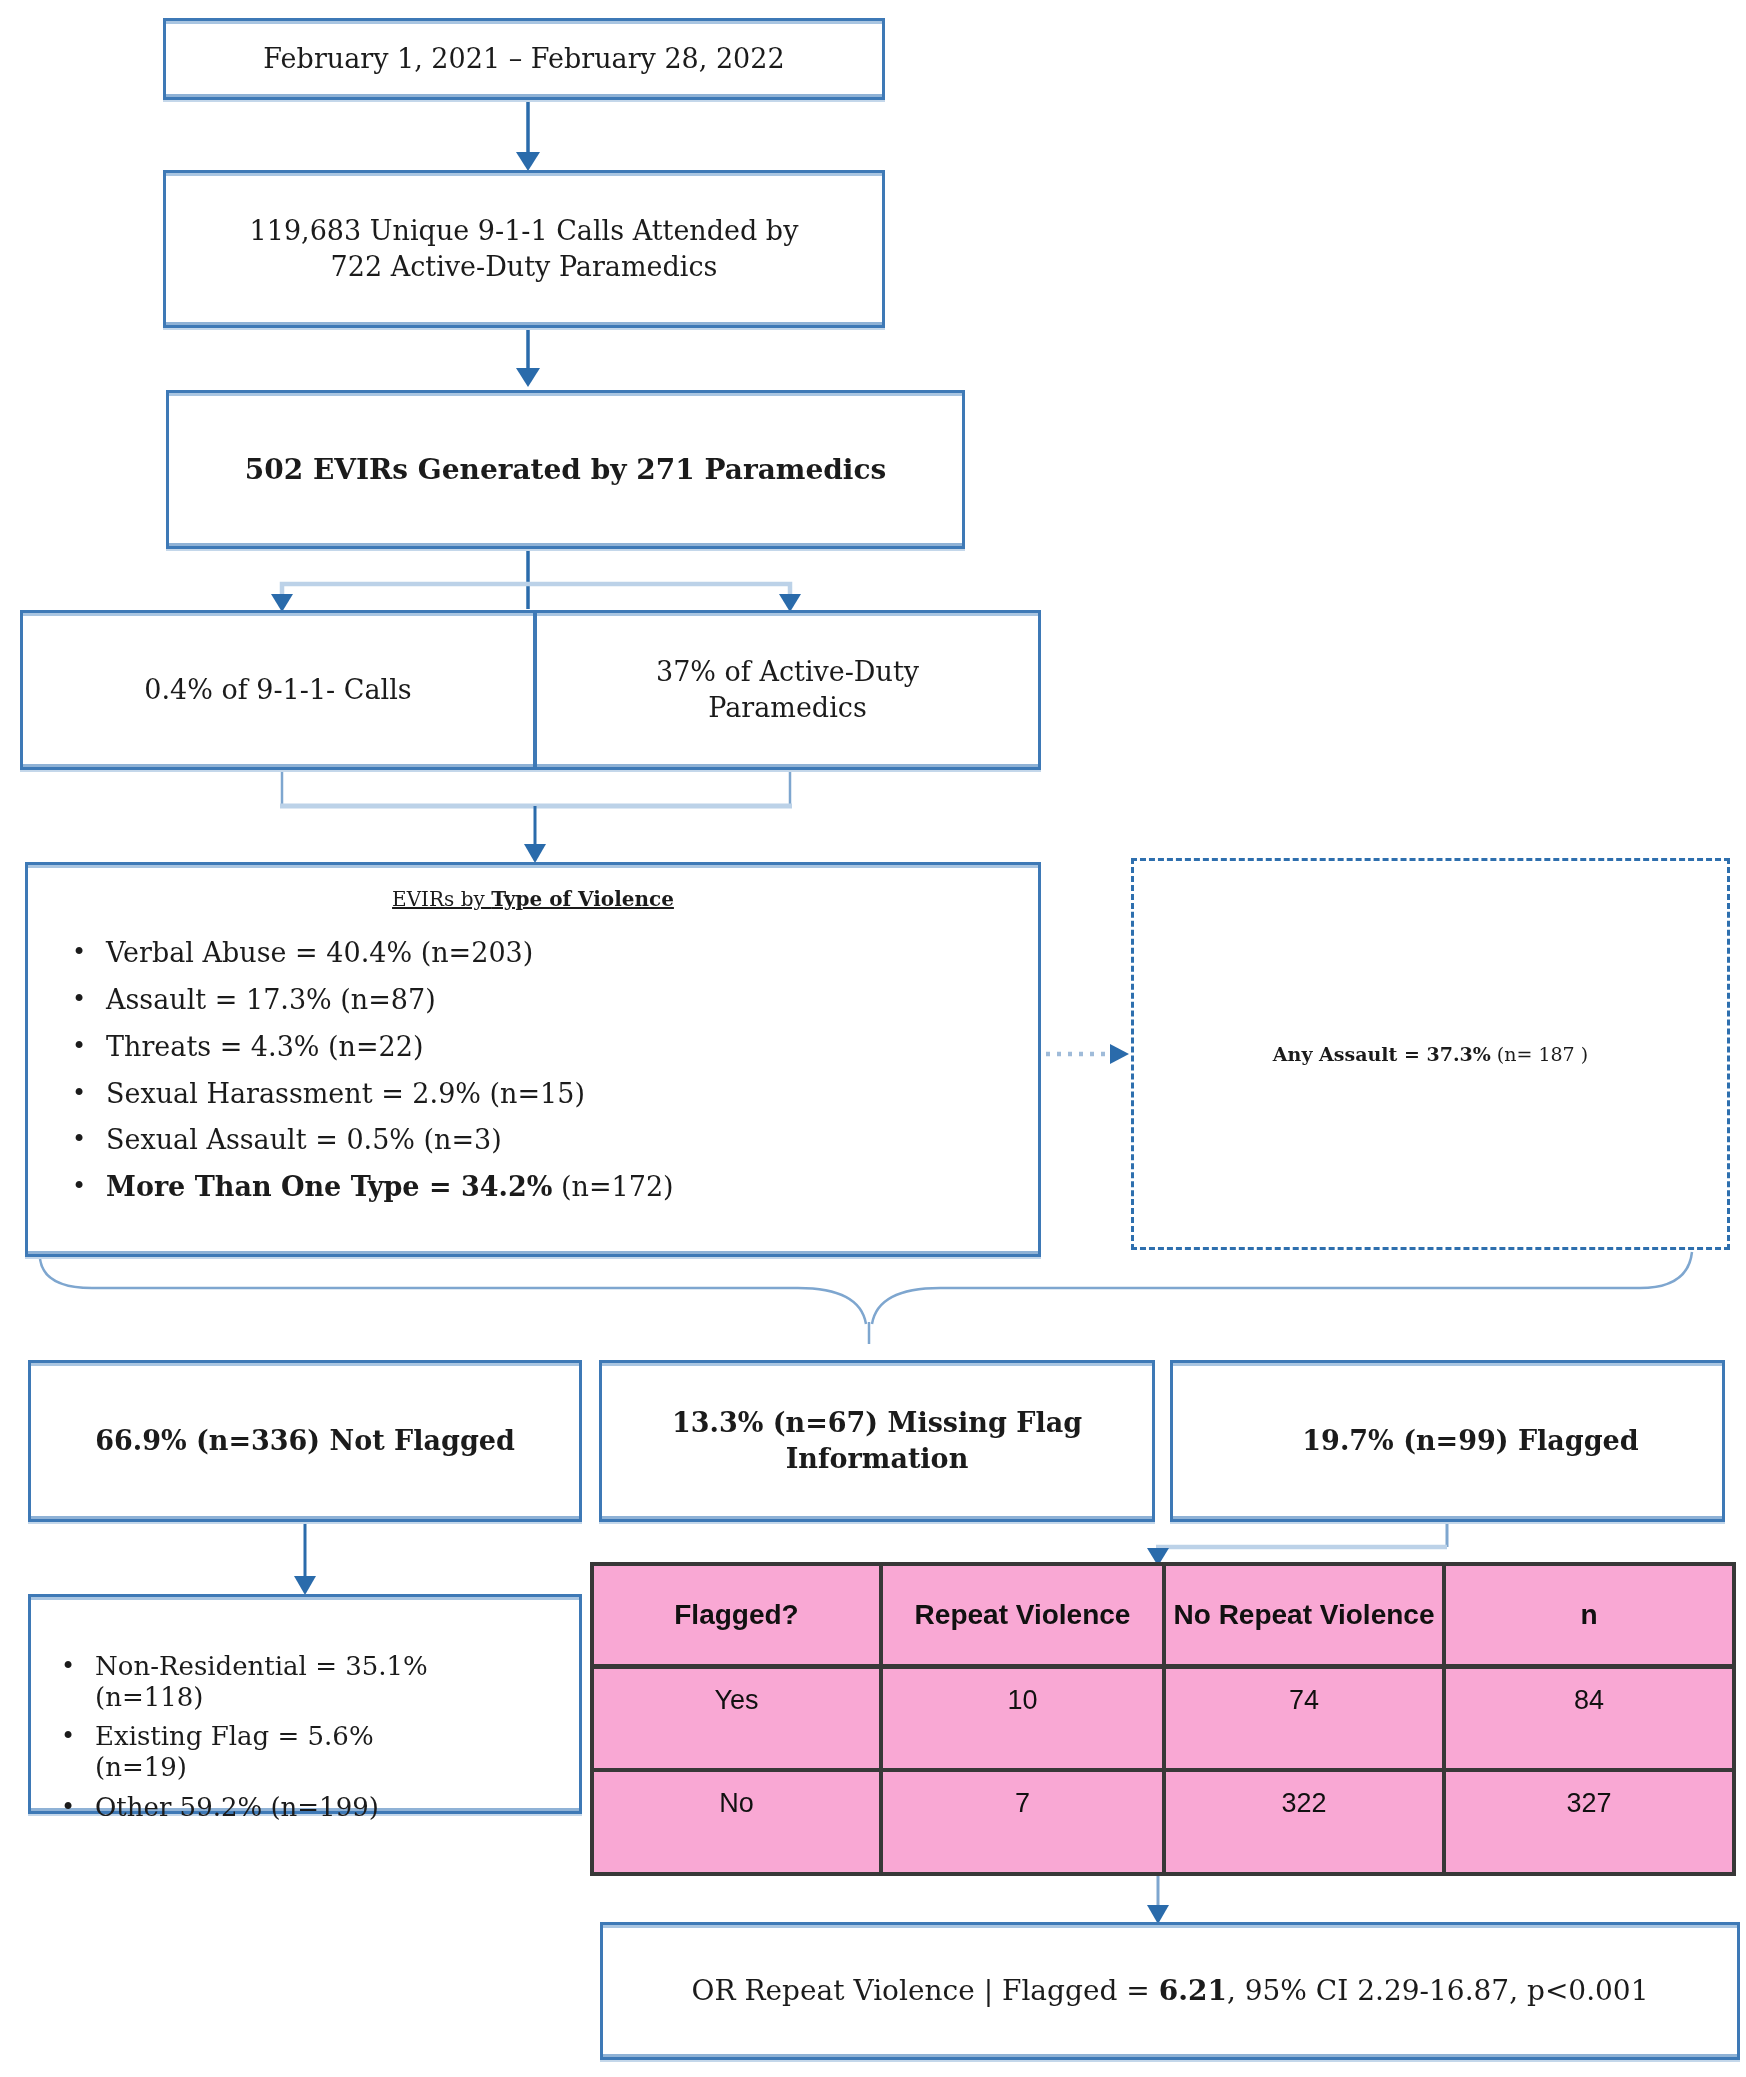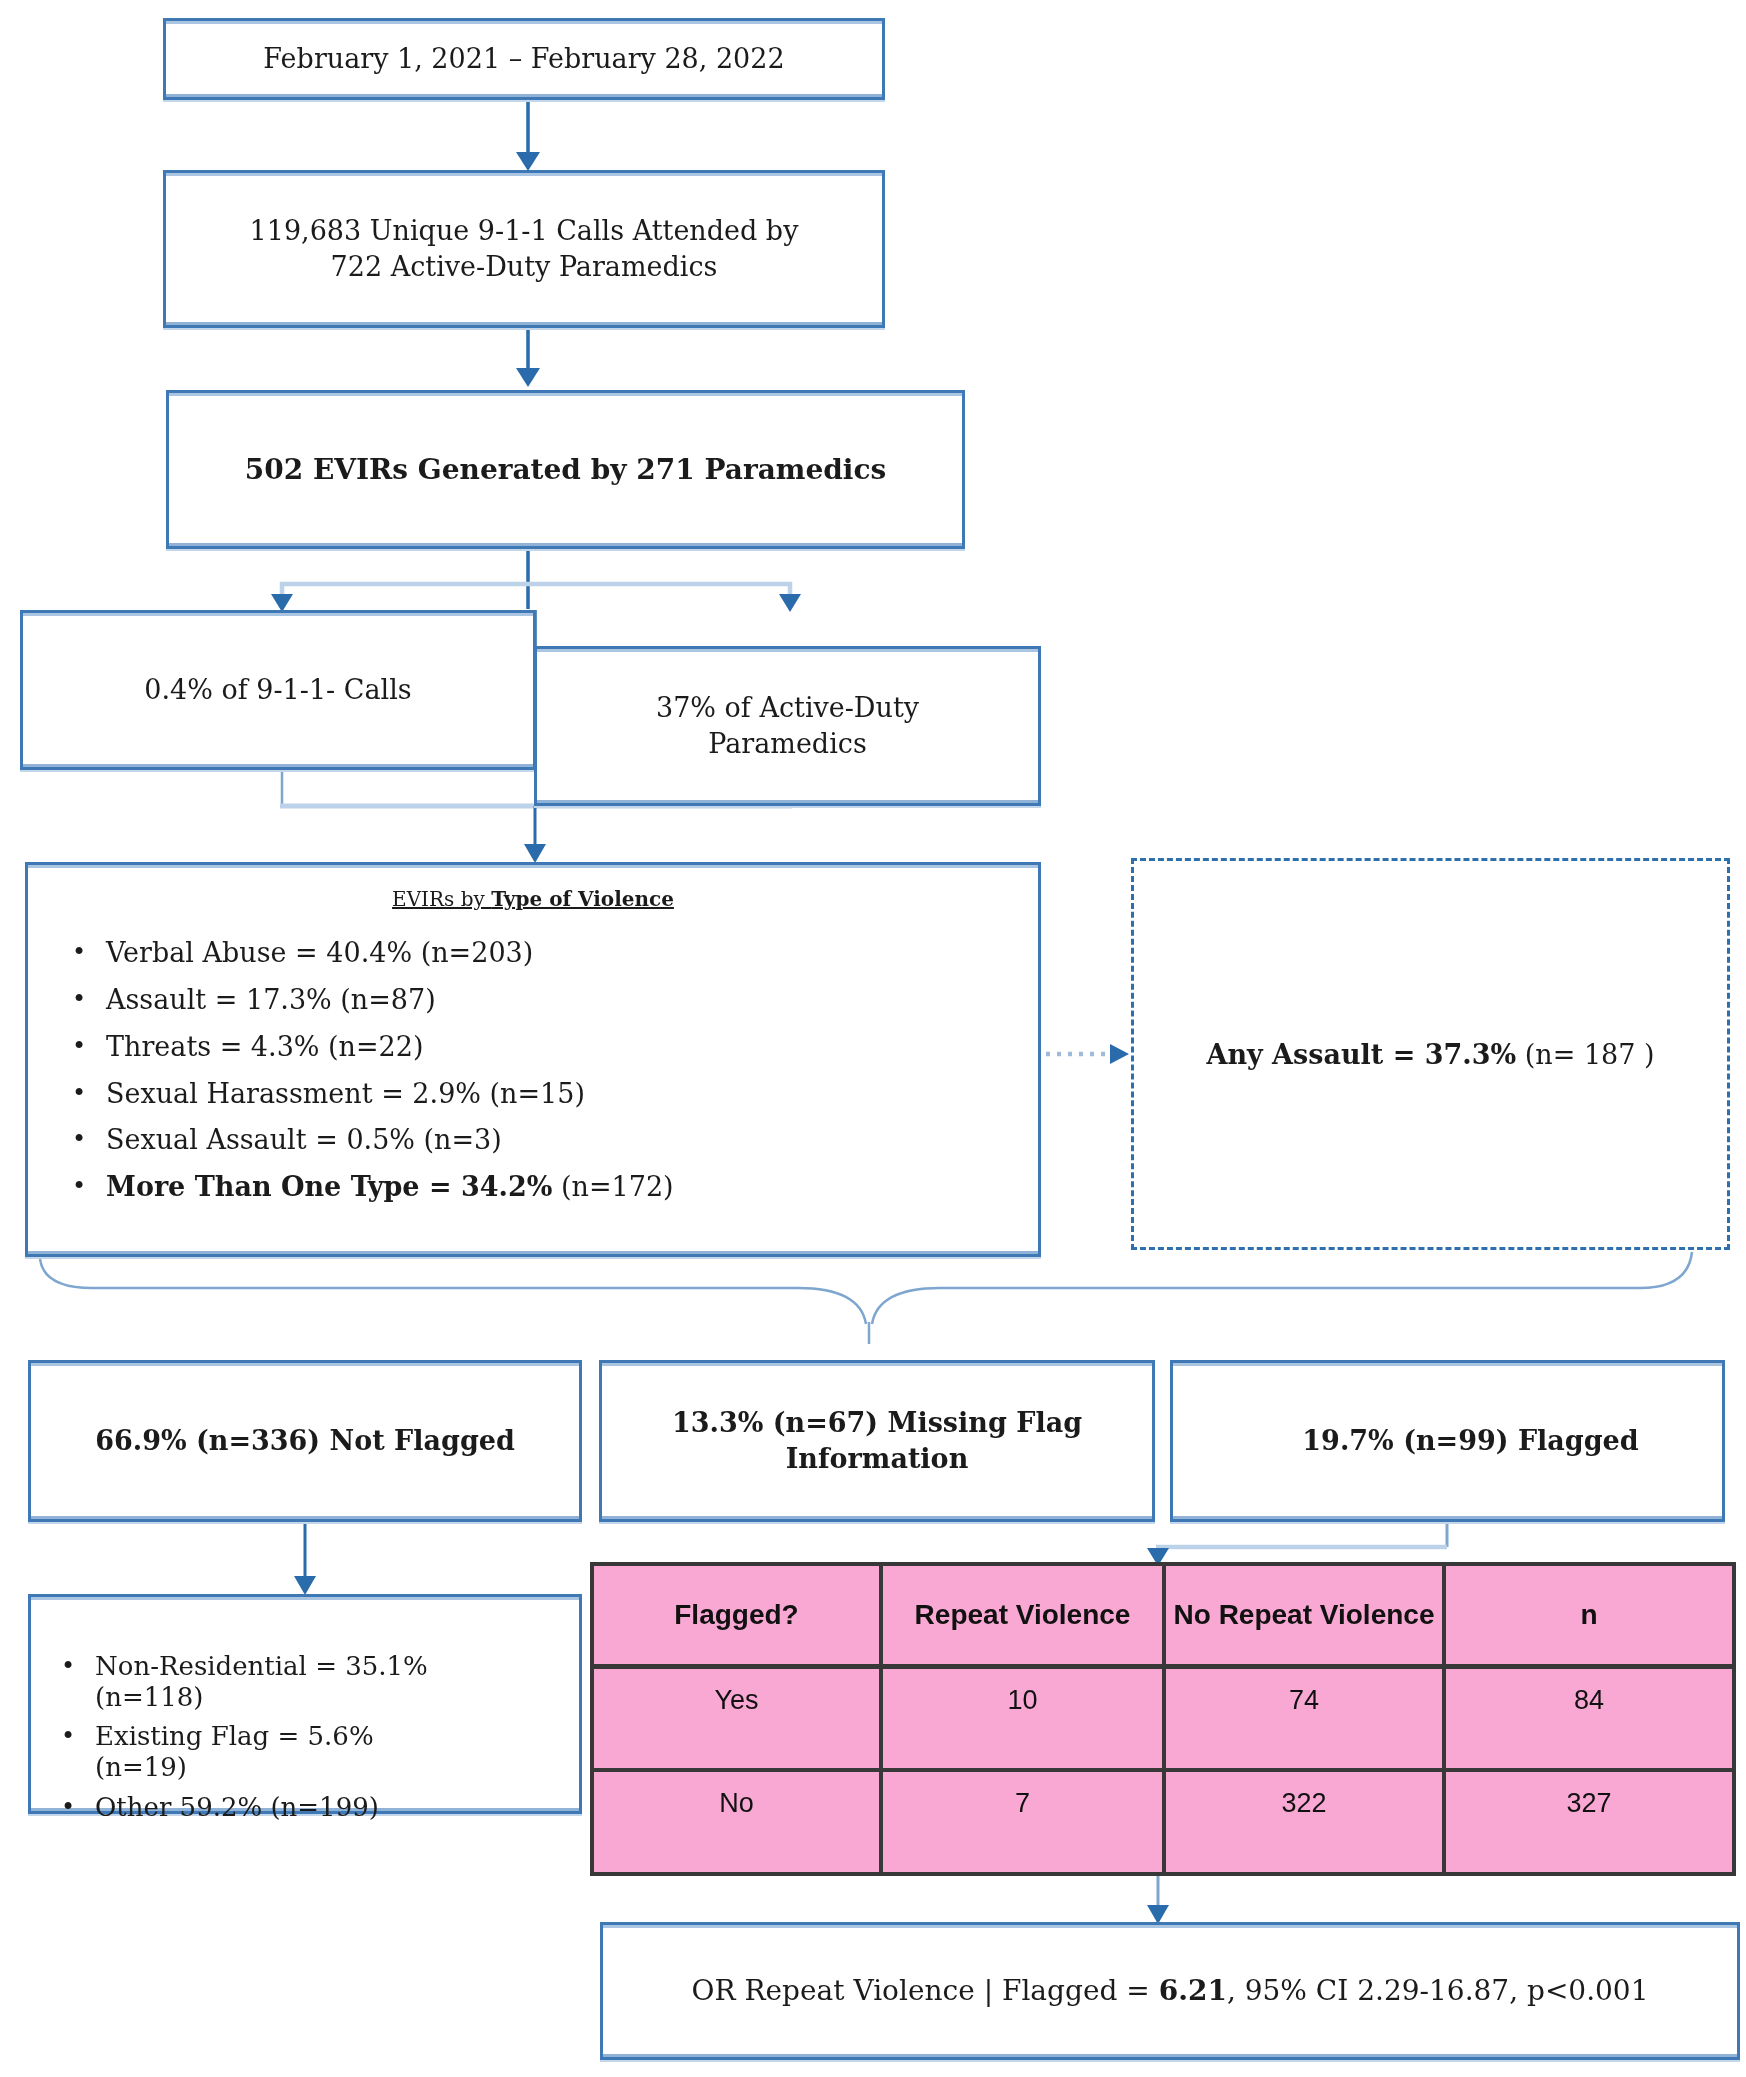--- a/index.html
+++ b/index.html
@@ -22,21 +22,21 @@
     font-size:27px;line-height:1.35;
     box-sizing:border-box;
   }
   .bold{font-weight:bold;}
   .dashedbox{
     position:absolute;
     display:flex;align-items:center;justify-content:center;
     text-align:center;
     border:3px dashed #2e6fae;
     background:#ffffff;
-    font-size:27px;
+    font-size:19px;
     box-sizing:border-box;
   }
   .bigbox{
     position:absolute;
     border:3px solid #3e79b6;
     box-shadow: inset 0 3px 0 #a9c5e1, inset 0 -3px 0 #8fb2d6, 0 2px 0 #c4d7ea;
     background:#ffffff;
     box-sizing:border-box;
   }
   .evir-title{margin-top:22px;text-align:center;font-size:20px;text-decoration:underline;}
@@ -144,21 +144,21 @@
   </div>
 
   <div class="box bold" style="left:166px;top:390px;width:799px;height:159px;font-size:28px;">
     <span>502 EVIRs Generated by 271 Paramedics</span>
   </div>
 
   <div class="box" style="left:20px;top:610px;width:516px;height:160px;">
     <span>0.4% of 9-1-1- Calls</span>
   </div>
 
-  <div class="box" style="left:534px;top:610px;width:507px;height:160px;margin-top:36px;">
+  <div class="box" style="left:534px;top:610px;width:507px;height:160px;">
     <span>
       <span>37% of Active-Duty</span><br>
       <span>Paramedics</span>
     </span>
   </div>
 
   <div class="bigbox" style="left:25px;top:862px;width:1016px;height:395px;">
     <div class="evir-title">
       <span>EVIRs by </span><span class="bold">Type of Violence</span>
     </div>

